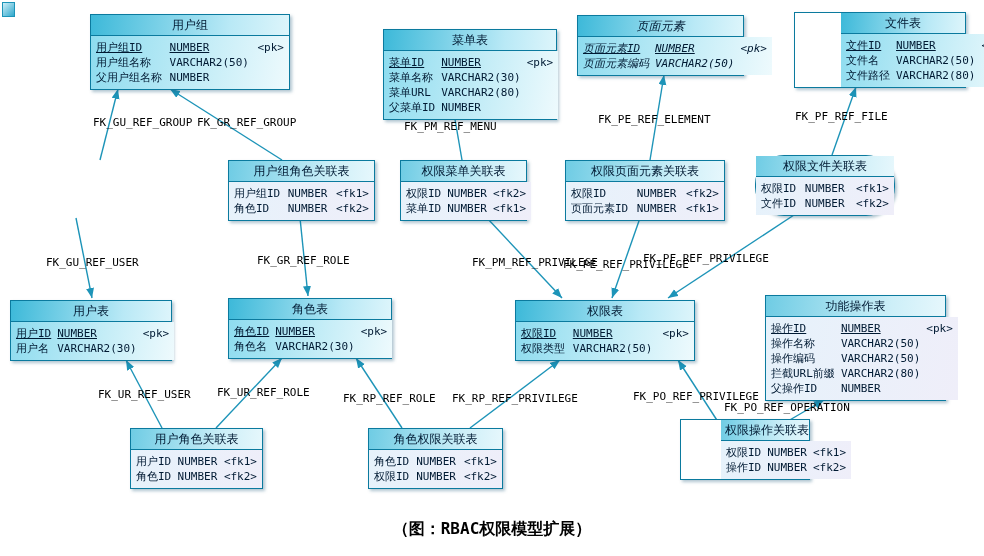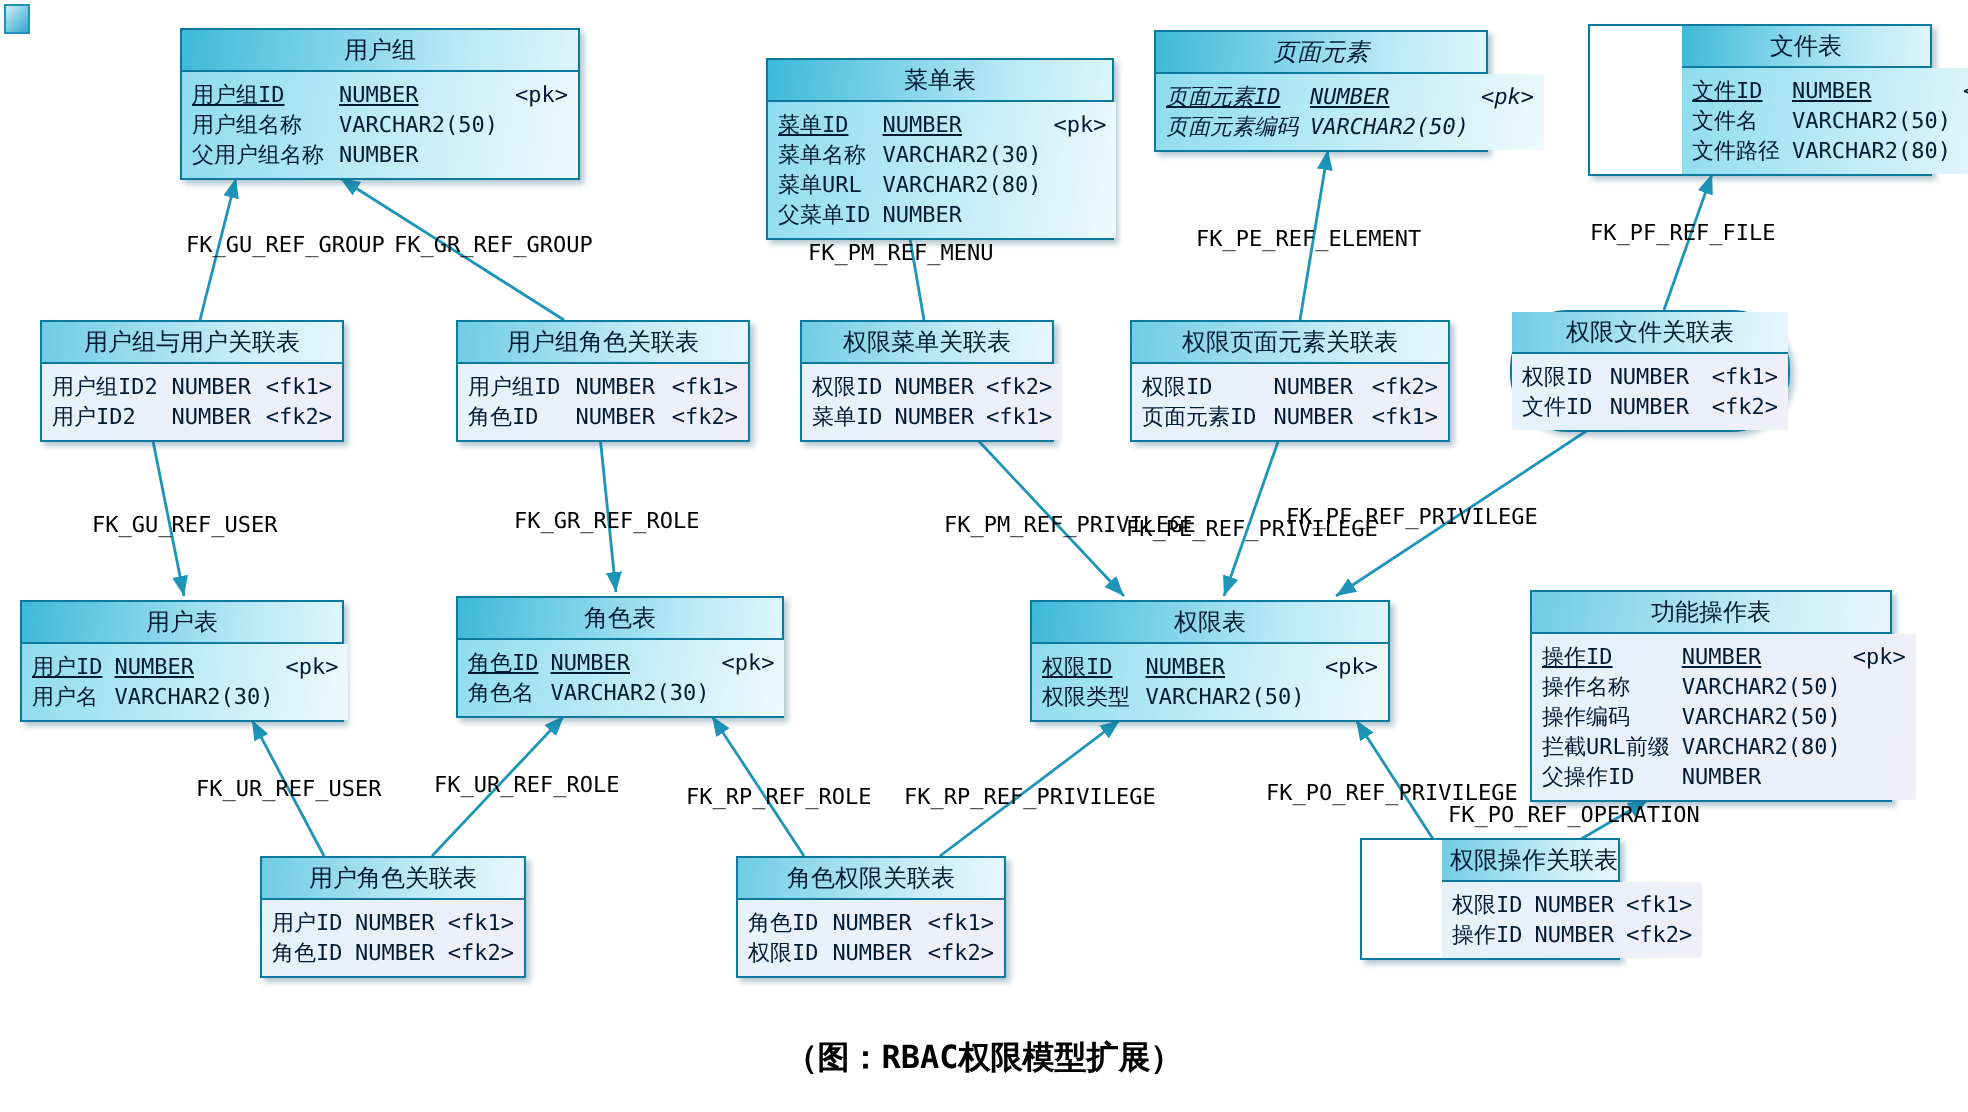--- a/index.html
+++ b/index.html
@@ -132,35 +132,20 @@
             <span class="cell type">VARCHAR2(50)</span>
             <span class="cell key"></span>
           </div>
           <div class="trow">
             <span class="cell name">文件路径</span>
             <span class="cell type">VARCHAR2(80)</span>
             <span class="cell key"></span>
           </div>
         </div>
       </div>
-      <div class="tbl pale" style="left: 20px; top: 160px; width: 152px;">
-        <div class="hdr">用户组与用户关联表</div>
-        <div class="bd">
-          <div class="trow">
-            <span class="cell name">用户组ID2</span>
-            <span class="cell type">NUMBER</span>
-            <span class="cell key">&lt;fk1&gt;</span>
-          </div>
-          <div class="trow">
-            <span class="cell name">用户ID2</span>
-            <span class="cell type">NUMBER</span>
-            <span class="cell key">&lt;fk2&gt;</span>
-          </div>
-        </div>
-      </div>
       <div class="tbl pale" style="left: 228px; top: 160px; width: 147px;">
         <div class="hdr">用户组角色关联表</div>
         <div class="bd">
           <div class="trow">
             <span class="cell name">用户组ID</span>
             <span class="cell type">NUMBER</span>
             <span class="cell key">&lt;fk1&gt;</span>
           </div>
           <div class="trow">
             <span class="cell name">角色ID</span>

